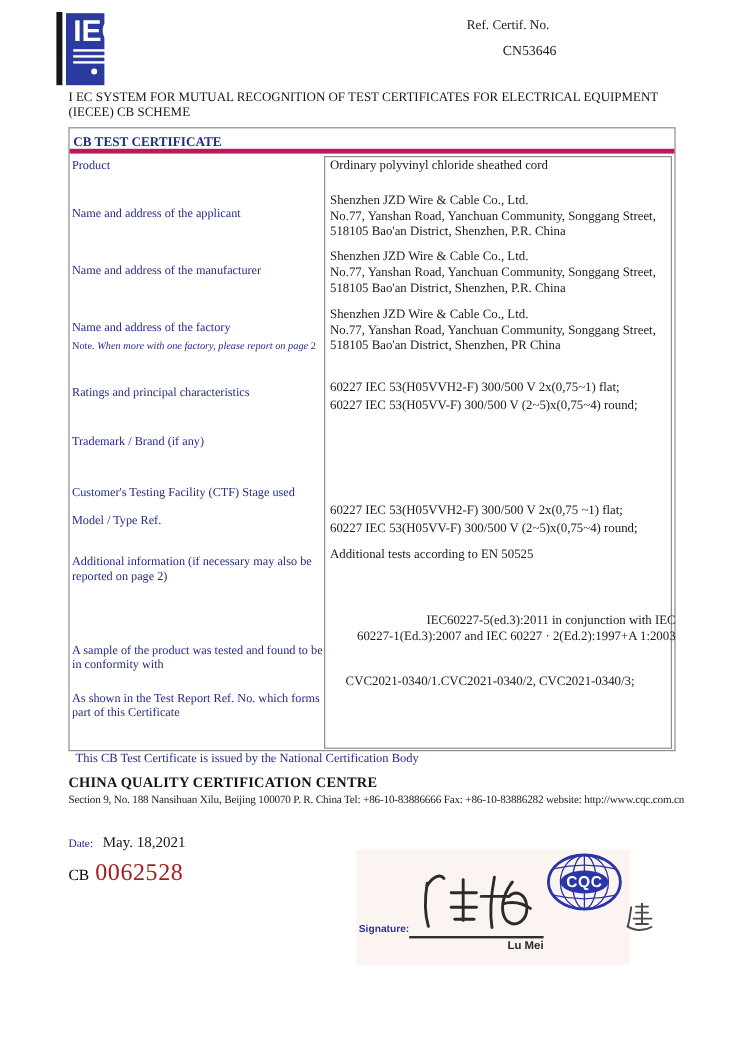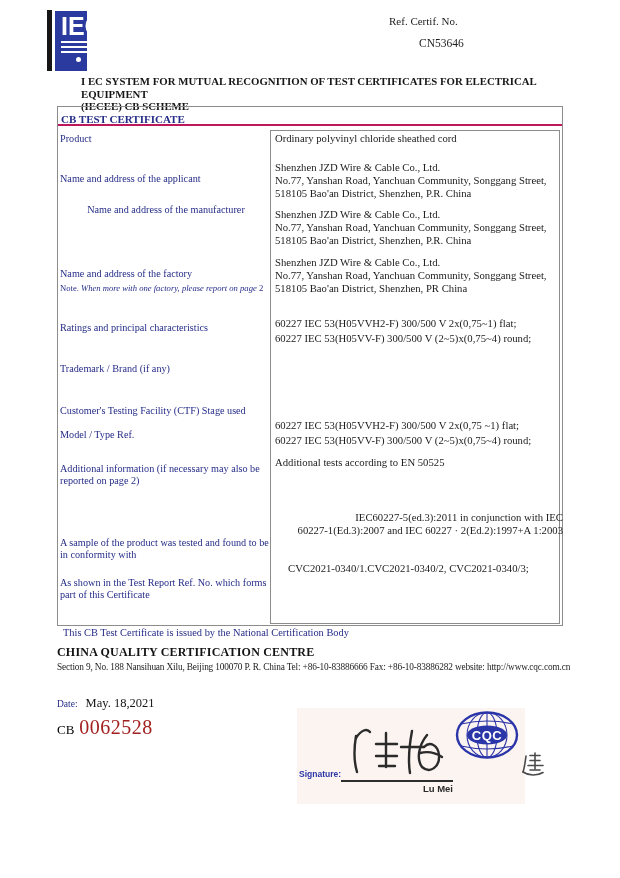--- a/index.html
+++ b/index.html
@@ -9,35 +9,35 @@
   
   .spine{left:47px;top:10px;width:5px;height:61px;background:#161616;}
   .ieclogo{left:55px;top:11px;width:32px;height:60px;background:#2b3a9e;padding:3px 0 0 6px;box-sizing:border-box;}
   .iec-text{font-family:"Liberation Sans","DejaVu Sans",sans-serif;font-weight:bold;font-size:25px;
             line-height:25px;color:#ffffff;letter-spacing:0px;}
   .iec-underline{width:37px;height:2px;background:#ffffff;margin-top:2px;}
   .iec-line{width:34px;height:2px;background:#ffffff;margin-top:3px;}
   .iec-dot{position:absolute;right:6px;bottom:9px;width:5px;height:5px;border-radius:50%;background:#ffffff;}
   .ref-label{left:389px;top:15px;font-size:11px;color:#1c1c1c;}
   .ref-num{left:419px;top:37px;font-size:11.5px;color:#1c1c1c;}
-  .scheme{left:57px;top:75px;width:508px;font-size:10.8px;font-weight:bold;color:#161616;
-          line-height:12.5px;white-space:pre-line;margin-left:24px;}
+  .scheme{left:57px;top:75px;width:508px;font-size:10.8px;font-weight:normal;color:#161616;
+          line-height:12.5px;white-space:pre-line;}
   
   .outerbox{left:57px;top:106px;width:506px;height:520px;border:1px solid #8c8c8c;box-sizing:border-box;}
-  .titlebar{height:18px;border-bottom:2px solid #be185d;padding:2px 0 15px 3px;box-sizing:border-box;}
+  .titlebar{height:18px;border-bottom:4px solid #be185d;padding:2px 0 15px 3px;box-sizing:border-box;}
   .cb-title{font-size:11px;font-weight:bold;color:#252c87;}
   .innerbox{left:270px;top:130px;width:290px;height:494px;border:1px solid #8c8c8c;box-sizing:border-box;}
   .lab{left:60px;width:212px;font-size:10.2px;color:#252c87;line-height:11.8px;}
   .note{left:60px;width:215px;font-size:8.6px;color:#252c87;}
   .note .it{font-style:italic;}
   .val{left:275px;width:288px;font-size:10.7px;color:#1b1b1b;line-height:13.2px;white-space:pre-line;}
   .lh15{line-height:15px;}
   .t-lab0{top:133px;} .t-val0{top:132px;}
   .t-lab1{top:173px;} .t-val1{top:161px;}
-  .t-lab2{top:204px;text-align:center;} .t-val2{top:208px;}
+  .t-lab2{top:220px;} .t-val2{top:208px;}
   .t-lab3{top:268px;} .t-note3{top:283px;} .t-val3{top:256px;}
   .t-lab4{top:322px;} .t-val4{top:316px;}
   .t-lab5{top:363px;}
   .t-lab6{top:405px;}
   .t-lab7{top:429px;} .t-val7{top:418px;}
   .t-lab8{top:463px;} .t-val8{top:456px;}
   .t-lab9{top:537px;} .t-val9{top:511px;text-align:right;}
   .t-lab10{top:577px;} .t-val10{top:562px;left:288px;}
   .issued{left:63px;top:627px;font-size:10.4px;color:#252c87;}
   

